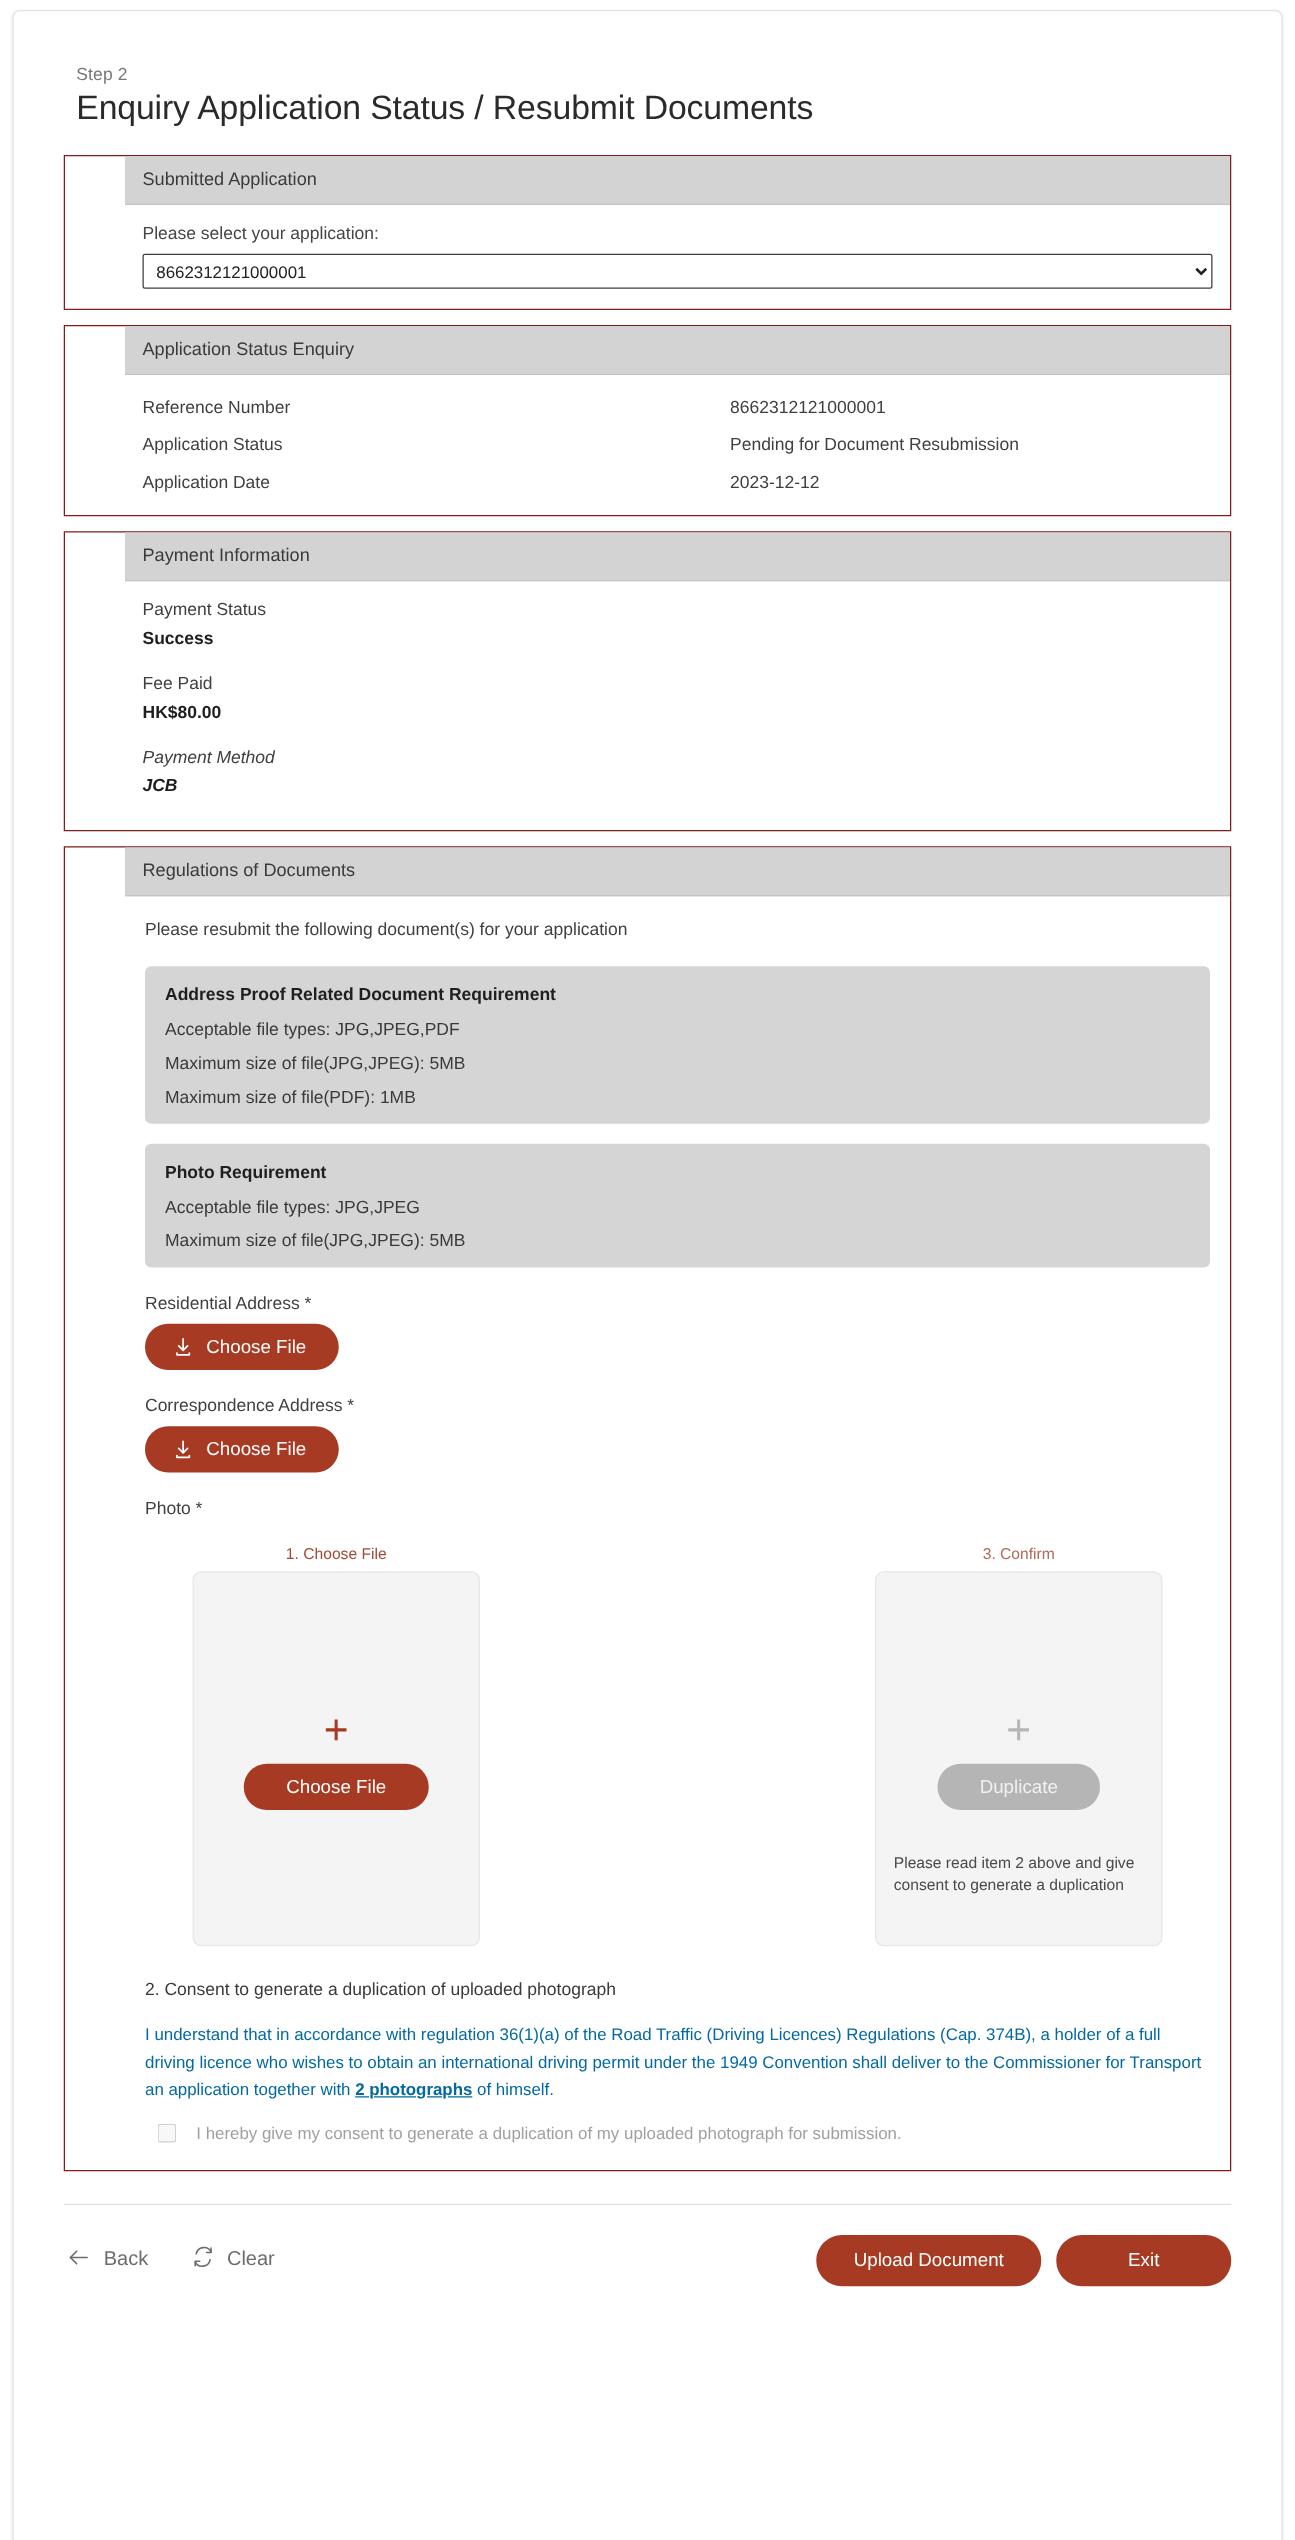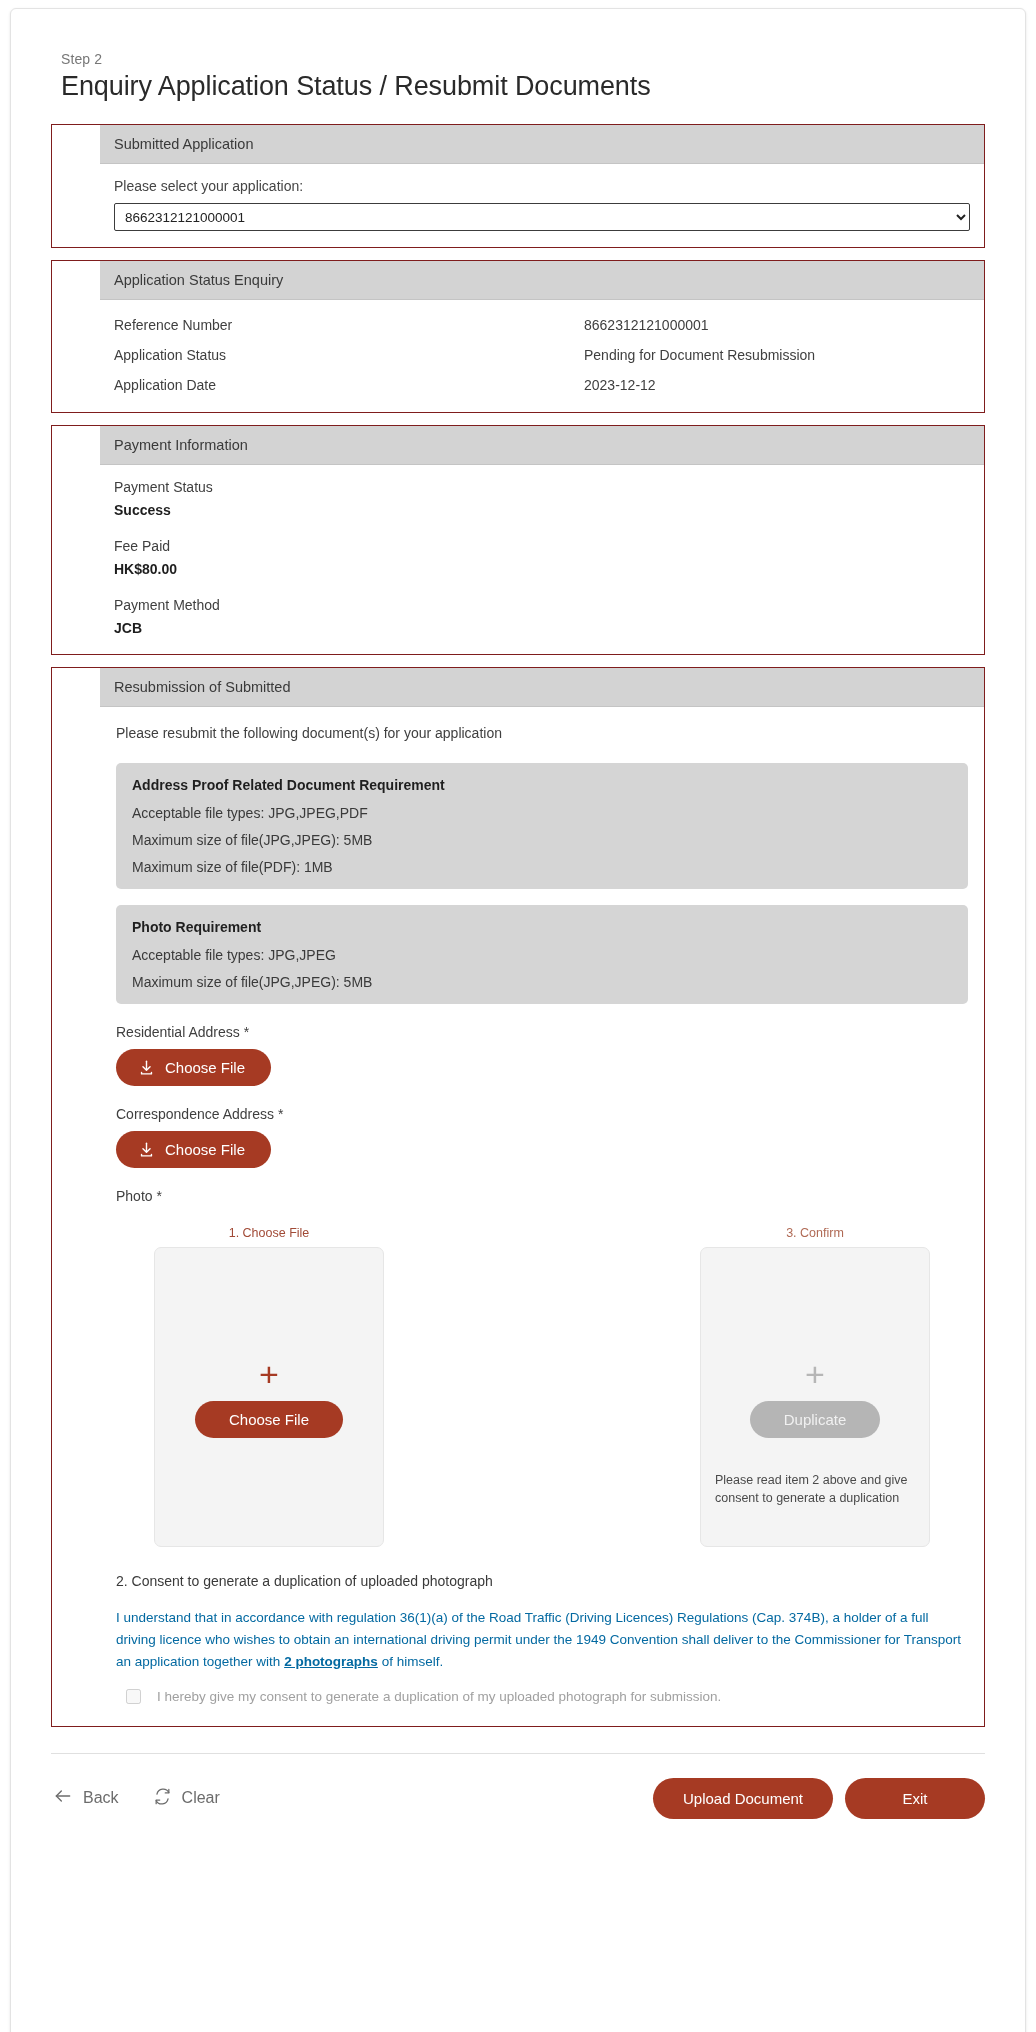--- a/index.html
+++ b/index.html
@@ -80,21 +80,21 @@
     color: #3f3f3f;
     padding: 3px 0;
     margin-bottom: 8px;
   }
   .info-row:last-child { margin-bottom: 0; }
   .info-label { width: 470px; flex: none; }
   .info-value { flex: 1; }
 
   
   .pay-block { margin-bottom: 20px; }
-  .pay-block:last-child { margin-bottom: 2px; }
+  .pay-block:last-child { margin-bottom: 12px; font-style: italic; }
   .pay-label { font-size: 14px; color: #3f3f3f; margin-bottom: 7px; }
   .pay-value { font-size: 14px; color: #1e1e1e; font-weight: bold; }
 
   
   .intro-text {
     font-size: 14px;
     color: #3f3f3f;
     margin: 4px 2px 22px 2px;
   }
   .req-card {
@@ -318,21 +318,21 @@
           <div class="pay-value">HK$80.00</div>
         </div>
         <div class="pay-block">
           <div class="pay-label">Payment Method</div>
           <div class="pay-value">JCB</div>
         </div>
       </div>
     </section>
 
     <section class="panel">
-      <div class="panel-header">Resubmission of Submitted</div>
+      <div class="panel-header">Regulations of Documents</div>
       <div class="panel-body">
 
         <div class="intro-text">Please resubmit the following document(s) for your application</div>
 
         <div class="req-card">
           <div class="req-title">Address Proof Related Document Requirement</div>
           <div class="req-line">Acceptable file types: JPG,JPEG,PDF</div>
           <div class="req-line">Maximum size of file(JPG,JPEG): 5MB</div>
           <div class="req-line">Maximum size of file(PDF): 1MB</div>
         </div>

